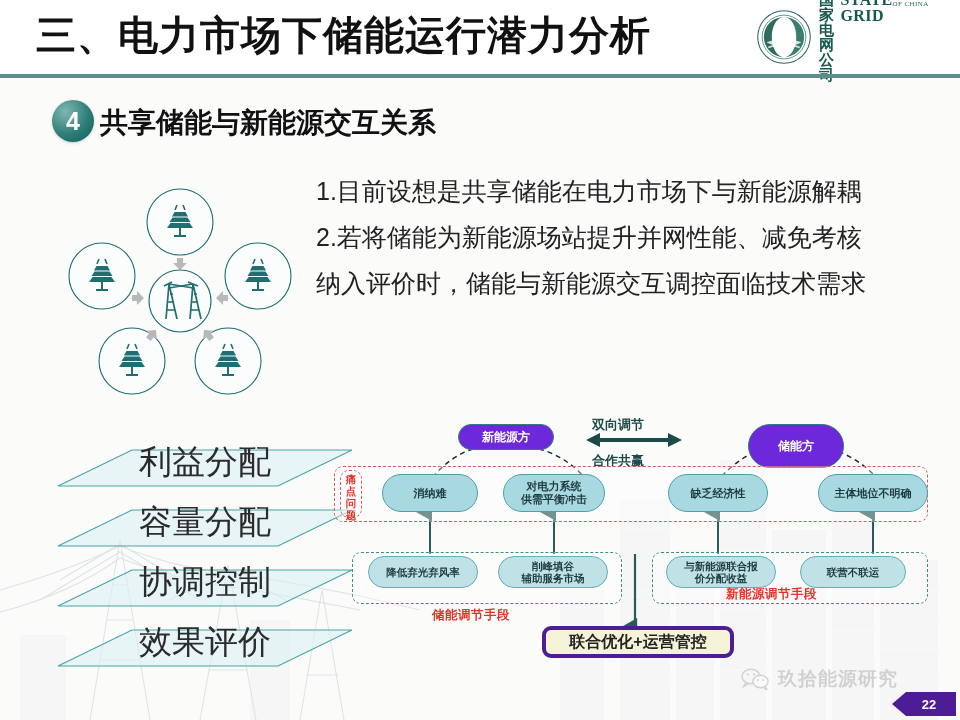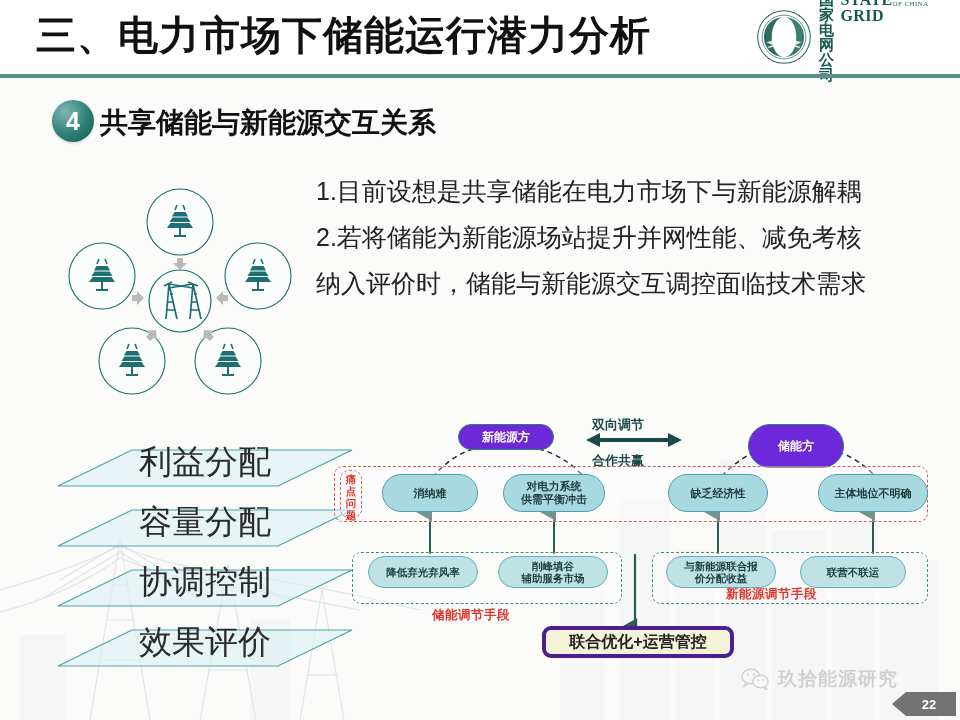--- a/index.html
+++ b/index.html
@@ -105,21 +105,21 @@
   }
 
   
   .wm{
     position:absolute;right:62px;bottom:28px;display:flex;align-items:center;gap:8px;
     opacity:.34;
   }
   .wm-text{font-size:19px;font-weight:700;color:#8a8a8a;letter-spacing:1px;}
   .page-badge{
     position:absolute;right:4px;bottom:4px;width:64px;height:24px;
-    background:#737373;color:#fff;font-size:13px;font-weight:700;
+    background:#4c1d95;color:#fff;font-size:13px;font-weight:700;
     display:flex;align-items:center;justify-content:center;padding-left:10px;
     box-sizing:border-box;
     clip-path:polygon(14px 0,100% 0,100% 100%,14px 100%,0 50%);
   }
 </style>
 </head>
 <body>
 
 <div id="slide">
 

